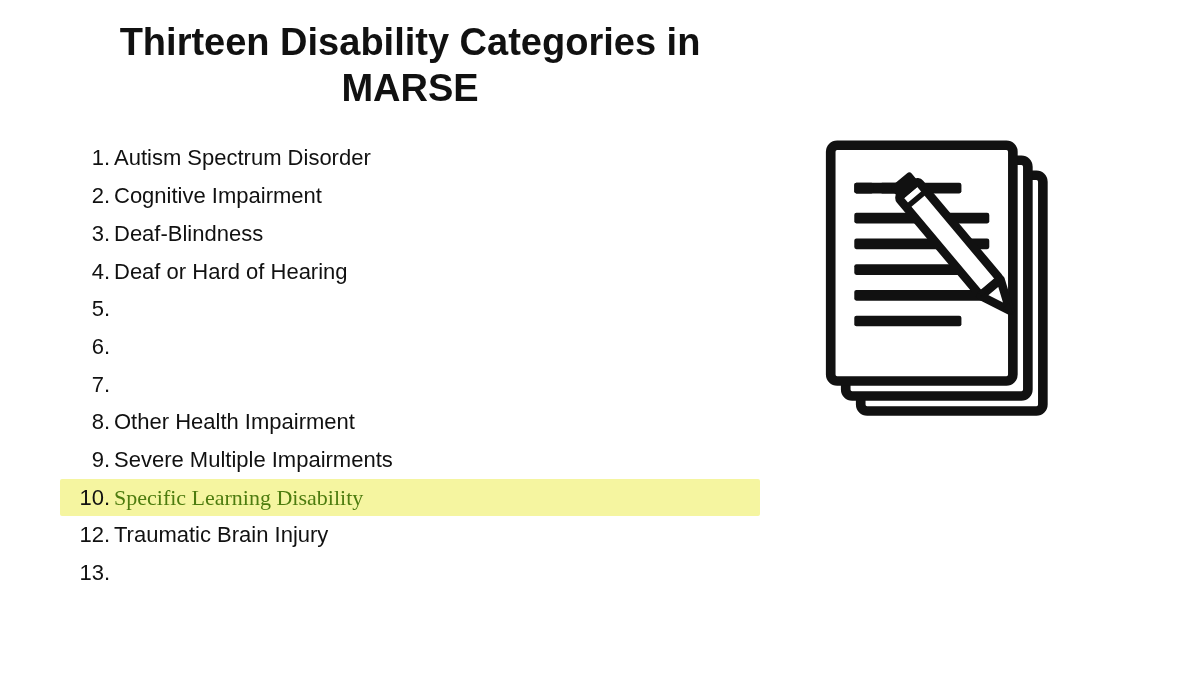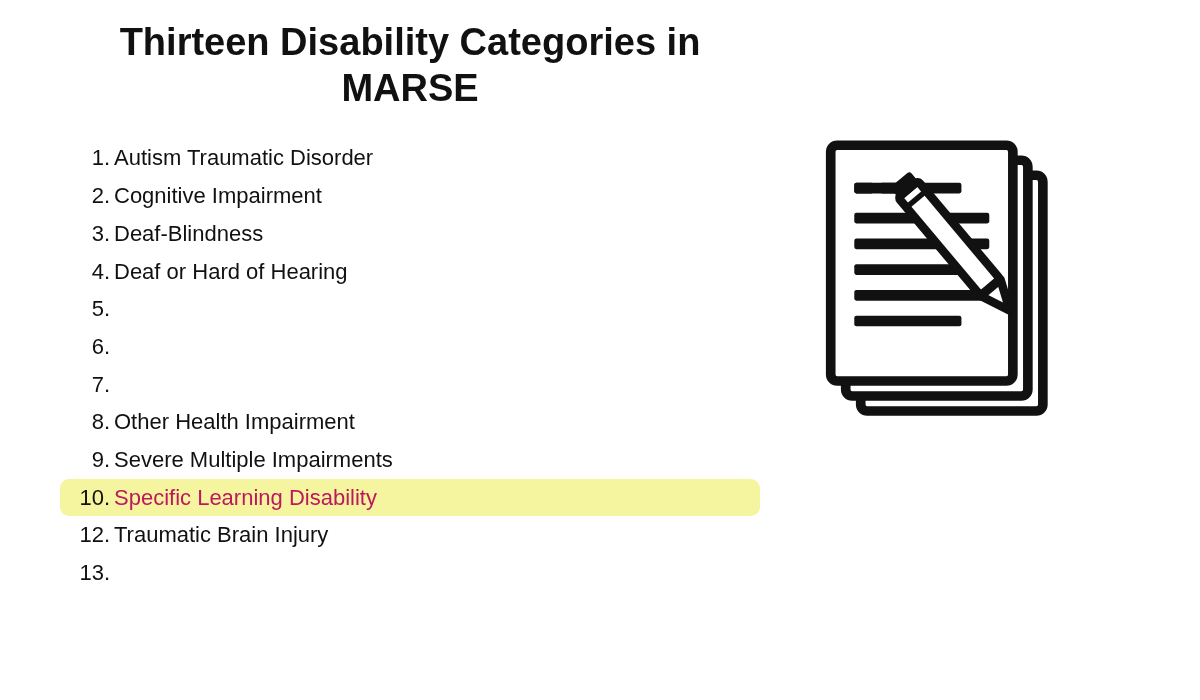--- a/index.html
+++ b/index.html
@@ -58,25 +58,26 @@
       display: inline-block;
       min-width: 42px;
       text-align: right;
       margin-right: 4px;
       font-size: 22px;
       color: #111111;
     }
 
     .disability-list li.highlighted {
       background-color: #f5f5a0;
-      border-radius: 9px;
+      border-radius: 2px;
     }
 
     .disability-list li.highlighted span.text {
-      color: #be185d;
+      color: #4d7c0f;
+      font-family: Liberation Serif, serif;
     }
 
     
     .icon-section {
       width: 340px;
       display: flex;
       align-items: center;
       justify-content: center;
     }
 
@@ -93,21 +94,21 @@
   </style>
 </head>
 <body>
 
 <div class="page-container">
   <div class="content-section">
     <h1 class="page-title">Thirteen Disability Categories in MARSE</h1>
     <ol class="disability-list" id="list-container">
     <li>
           <span class="num">1.</span>
-          <span class="text">Autism Traumatic Disorder</span>
+          <span class="text">Autism Spectrum Disorder</span>
         </li>
         <li>
           <span class="num">2.</span>
           <span class="text">Cognitive Impairment</span>
         </li>
         <li>
           <span class="num">3.</span>
           <span class="text">Deaf-Blindness</span>
         </li>
         <li>

